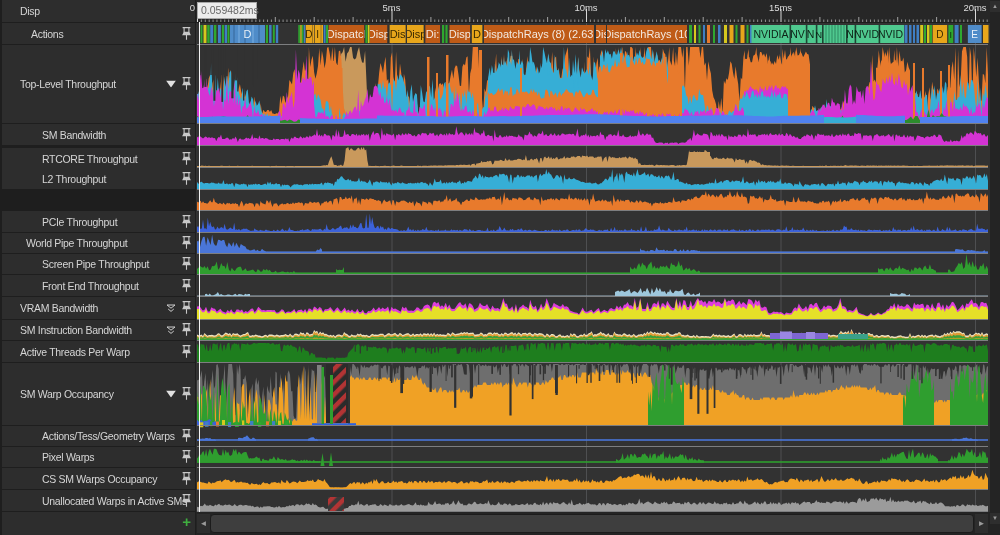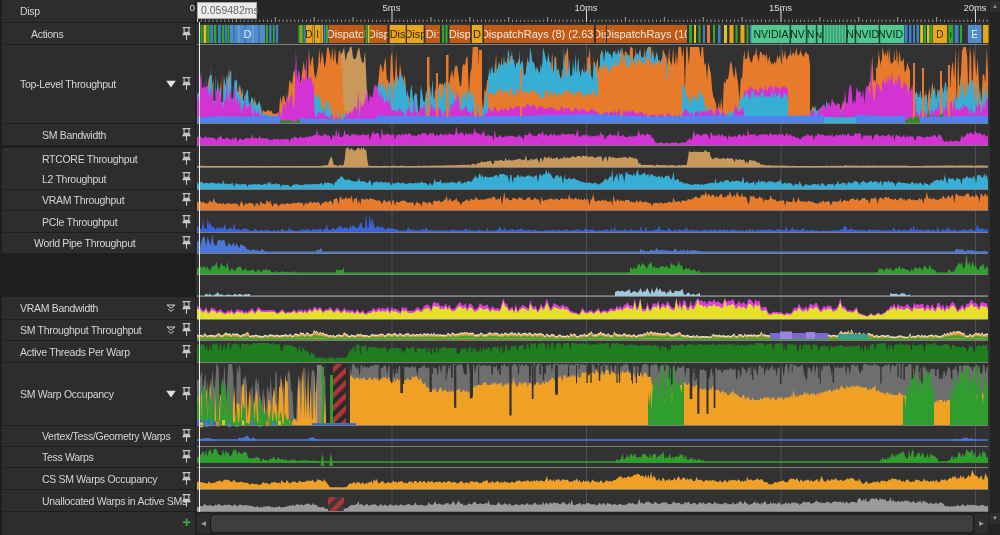--- a/index.html
+++ b/index.html
@@ -79,46 +79,58 @@
       <span class="ico" style="right:3px"><svg class="pin" width="11" height="15" viewBox="0 0 11 15">
           <g fill="none" stroke="#c8c8c8" stroke-width="1.1">
             <path d="M1.6 1.1 H9.4"></path>
             <path d="M3.1 1.1 V5.9"></path>
             <path d="M7.9 1.1 V5.9"></path>
             <path d="M3.1 5.9 L2.0 8.1 H9.0 L7.9 5.9 Z" fill="#c8c8c8"></path>
             <path d="M5.5 8.4 V13.2"></path>
           </g>
         </svg></span>
     </div>
-<div class="srow" style="top:190px;height:20px">
-      <span class="lbl" style="left:40px">VRAM Throughput</span>
-      <span class="ico" style="right:3px"><svg class="pin" width="11" height="15" viewBox="0 0 11 15">
-          <g fill="none" stroke="#c8c8c8" stroke-width="1.1">
-            <path d="M1.6 1.1 H9.4"></path>
-            <path d="M3.1 1.1 V5.9"></path>
-            <path d="M7.9 1.1 V5.9"></path>
-            <path d="M3.1 5.9 L2.0 8.1 H9.0 L7.9 5.9 Z" fill="#c8c8c8"></path>
-            <path d="M5.5 8.4 V13.2"></path>
-          </g>
-        </svg></span>
-    </div>
 <div class="srow" style="top:211px;height:21px">
       <span class="lbl" style="left:40px">PCIe Throughput</span>
       <span class="ico" style="right:3px"><svg class="pin" width="11" height="15" viewBox="0 0 11 15">
           <g fill="none" stroke="#c8c8c8" stroke-width="1.1">
             <path d="M1.6 1.1 H9.4"></path>
             <path d="M3.1 1.1 V5.9"></path>
             <path d="M7.9 1.1 V5.9"></path>
             <path d="M3.1 5.9 L2.0 8.1 H9.0 L7.9 5.9 Z" fill="#c8c8c8"></path>
             <path d="M5.5 8.4 V13.2"></path>
           </g>
         </svg></span>
     </div>
 <div class="srow" style="top:233px;height:20px">
-      <span class="lbl" style="left:32px">World Pipe Throughput</span>
+      <span class="lbl" style="left:24px">World Pipe Throughput</span>
+      <span class="ico" style="right:3px"><svg class="pin" width="11" height="15" viewBox="0 0 11 15">
+          <g fill="none" stroke="#c8c8c8" stroke-width="1.1">
+            <path d="M1.6 1.1 H9.4"></path>
+            <path d="M3.1 1.1 V5.9"></path>
+            <path d="M7.9 1.1 V5.9"></path>
+            <path d="M3.1 5.9 L2.0 8.1 H9.0 L7.9 5.9 Z" fill="#c8c8c8"></path>
+            <path d="M5.5 8.4 V13.2"></path>
+          </g>
+        </svg></span>
+    </div>
+<div class="srow" style="top:254px;height:20px">
+      <span class="lbl" style="left:40px">Screen Pipe Throughput</span>
+      <span class="ico" style="right:3px"><svg class="pin" width="11" height="15" viewBox="0 0 11 15">
+          <g fill="none" stroke="#c8c8c8" stroke-width="1.1">
+            <path d="M1.6 1.1 H9.4"></path>
+            <path d="M3.1 1.1 V5.9"></path>
+            <path d="M7.9 1.1 V5.9"></path>
+            <path d="M3.1 5.9 L2.0 8.1 H9.0 L7.9 5.9 Z" fill="#c8c8c8"></path>
+            <path d="M5.5 8.4 V13.2"></path>
+          </g>
+        </svg></span>
+    </div>
+<div class="srow" style="top:275px;height:21px">
+      <span class="lbl" style="left:40px">Front End Throughput</span>
       <span class="ico" style="right:3px"><svg class="pin" width="11" height="15" viewBox="0 0 11 15">
           <g fill="none" stroke="#c8c8c8" stroke-width="1.1">
             <path d="M1.6 1.1 H9.4"></path>
             <path d="M3.1 1.1 V5.9"></path>
             <path d="M7.9 1.1 V5.9"></path>
             <path d="M3.1 5.9 L2.0 8.1 H9.0 L7.9 5.9 Z" fill="#c8c8c8"></path>
             <path d="M5.5 8.4 V13.2"></path>
           </g>
         </svg></span>
     </div>
@@ -132,21 +144,21 @@
           <g fill="none" stroke="#c8c8c8" stroke-width="1.1">
             <path d="M1.6 1.1 H9.4"></path>
             <path d="M3.1 1.1 V5.9"></path>
             <path d="M7.9 1.1 V5.9"></path>
             <path d="M3.1 5.9 L2.0 8.1 H9.0 L7.9 5.9 Z" fill="#c8c8c8"></path>
             <path d="M5.5 8.4 V13.2"></path>
           </g>
         </svg></span>
     </div>
 <div class="srow" style="top:320px;height:20px">
-      <span class="lbl" style="left:18px">SM Throughput Throughput</span>
+      <span class="lbl" style="left:18px">SM Instruction Bandwidth</span>
       <span class="ico" style="right:19px"><svg class="tri" width="10" height="8" viewBox="0 0 10 8">
           <path d="M1 1 H9 L5 4.2 Z" fill="none" stroke="#cfcfcf" stroke-width="1"></path>
           <path d="M2.2 5 L5 7.4 L7.8 5" fill="none" stroke="#cfcfcf" stroke-width="1"></path>
         </svg></span>
       <span class="ico" style="right:3px"><svg class="pin" width="11" height="15" viewBox="0 0 11 15">
           <g fill="none" stroke="#c8c8c8" stroke-width="1.1">
             <path d="M1.6 1.1 H9.4"></path>
             <path d="M3.1 1.1 V5.9"></path>
             <path d="M7.9 1.1 V5.9"></path>
             <path d="M3.1 5.9 L2.0 8.1 H9.0 L7.9 5.9 Z" fill="#c8c8c8"></path>
@@ -175,33 +187,33 @@
           <g fill="none" stroke="#c8c8c8" stroke-width="1.1">
             <path d="M1.6 1.1 H9.4"></path>
             <path d="M3.1 1.1 V5.9"></path>
             <path d="M7.9 1.1 V5.9"></path>
             <path d="M3.1 5.9 L2.0 8.1 H9.0 L7.9 5.9 Z" fill="#c8c8c8"></path>
             <path d="M5.5 8.4 V13.2"></path>
           </g>
         </svg></span>
     </div>
 <div class="srow" style="top:426px;height:20px">
-      <span class="lbl" style="left:40px">Vertex/Tess/Geometry Warps</span>
+      <span class="lbl" style="left:40px">Actions/Tess/Geometry Warps</span>
       <span class="ico" style="right:3px"><svg class="pin" width="11" height="15" viewBox="0 0 11 15">
           <g fill="none" stroke="#c8c8c8" stroke-width="1.1">
             <path d="M1.6 1.1 H9.4"></path>
             <path d="M3.1 1.1 V5.9"></path>
             <path d="M7.9 1.1 V5.9"></path>
             <path d="M3.1 5.9 L2.0 8.1 H9.0 L7.9 5.9 Z" fill="#c8c8c8"></path>
             <path d="M5.5 8.4 V13.2"></path>
           </g>
         </svg></span>
     </div>
 <div class="srow" style="top:447px;height:20px">
-      <span class="lbl" style="left:40px">Tess Warps</span>
+      <span class="lbl" style="left:40px">Pixel Warps</span>
       <span class="ico" style="right:3px"><svg class="pin" width="11" height="15" viewBox="0 0 11 15">
           <g fill="none" stroke="#c8c8c8" stroke-width="1.1">
             <path d="M1.6 1.1 H9.4"></path>
             <path d="M3.1 1.1 V5.9"></path>
             <path d="M7.9 1.1 V5.9"></path>
             <path d="M3.1 5.9 L2.0 8.1 H9.0 L7.9 5.9 Z" fill="#c8c8c8"></path>
             <path d="M5.5 8.4 V13.2"></path>
           </g>
         </svg></span>
     </div>

